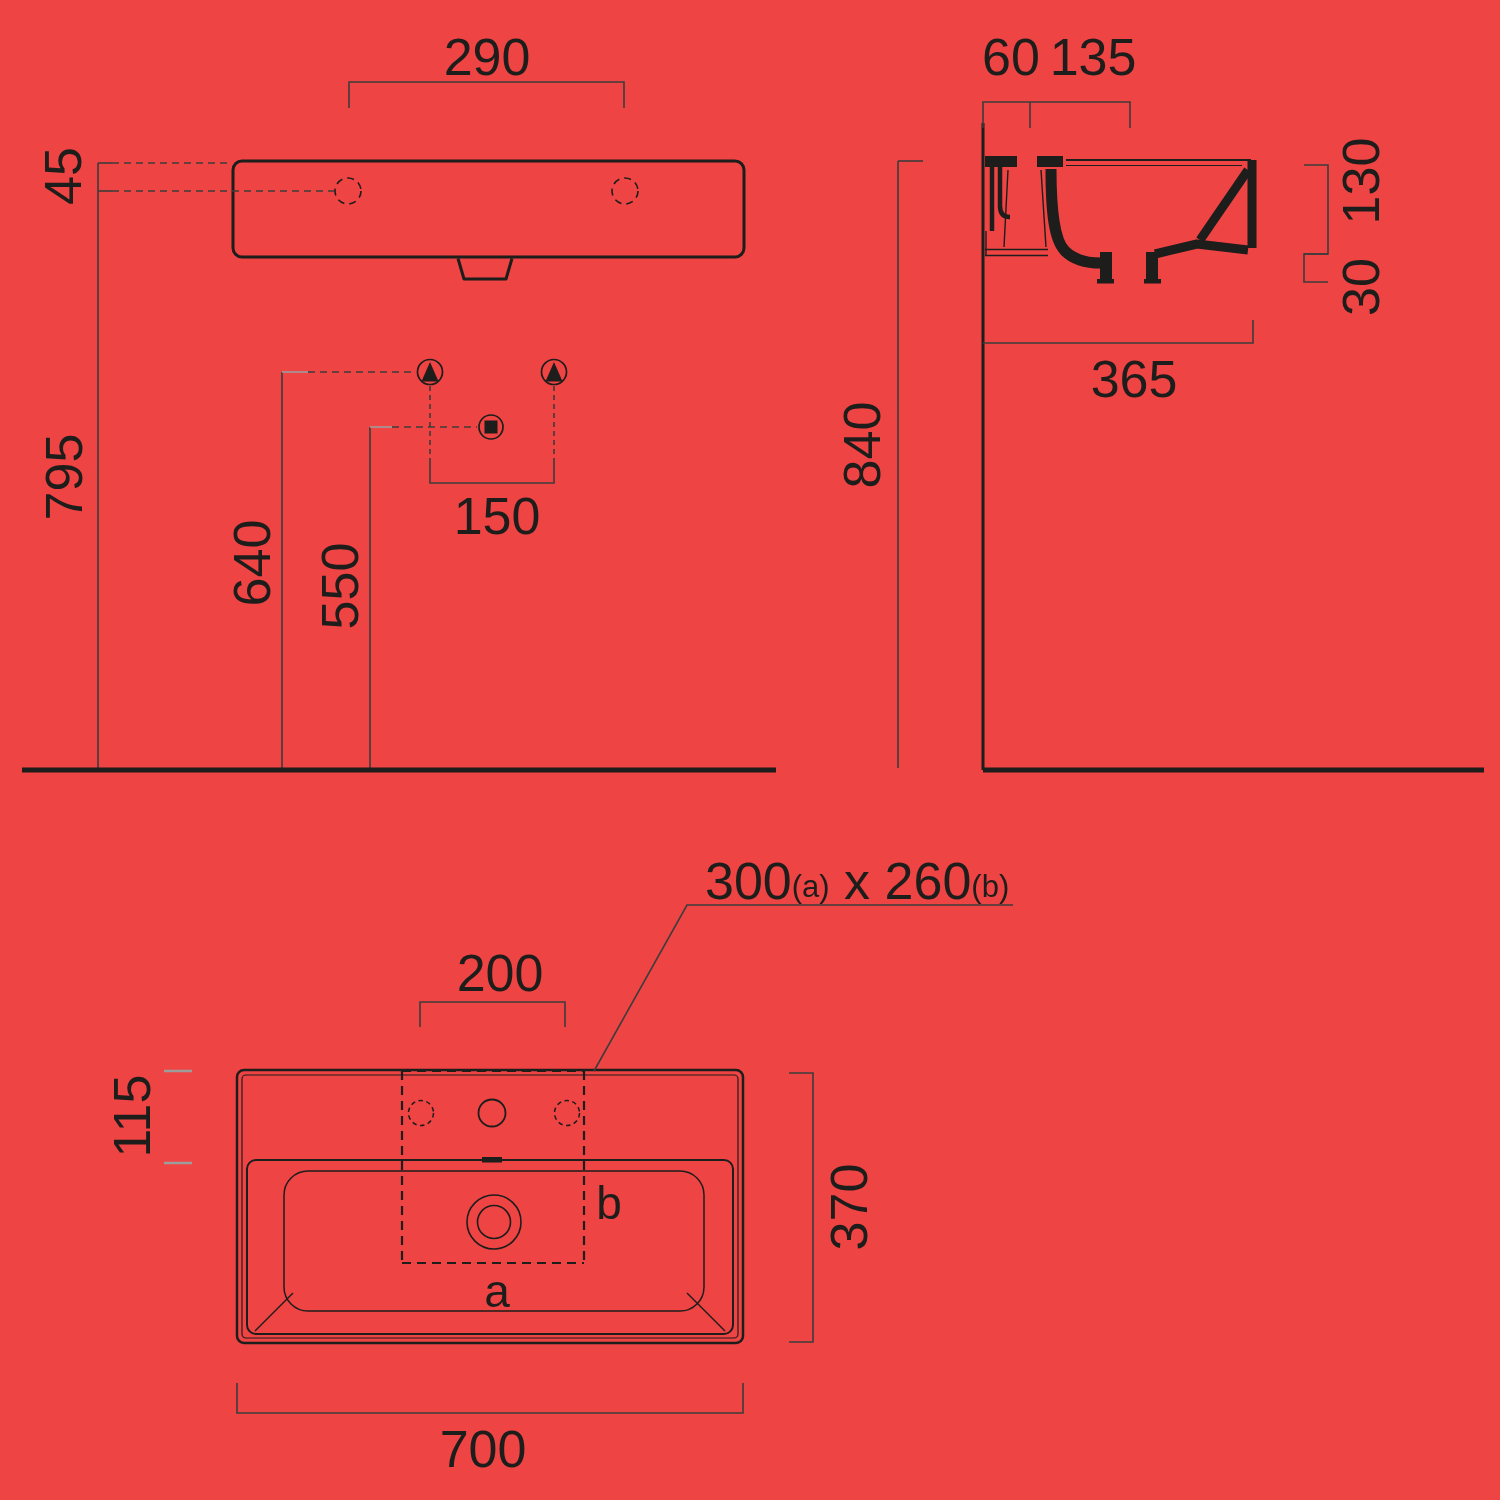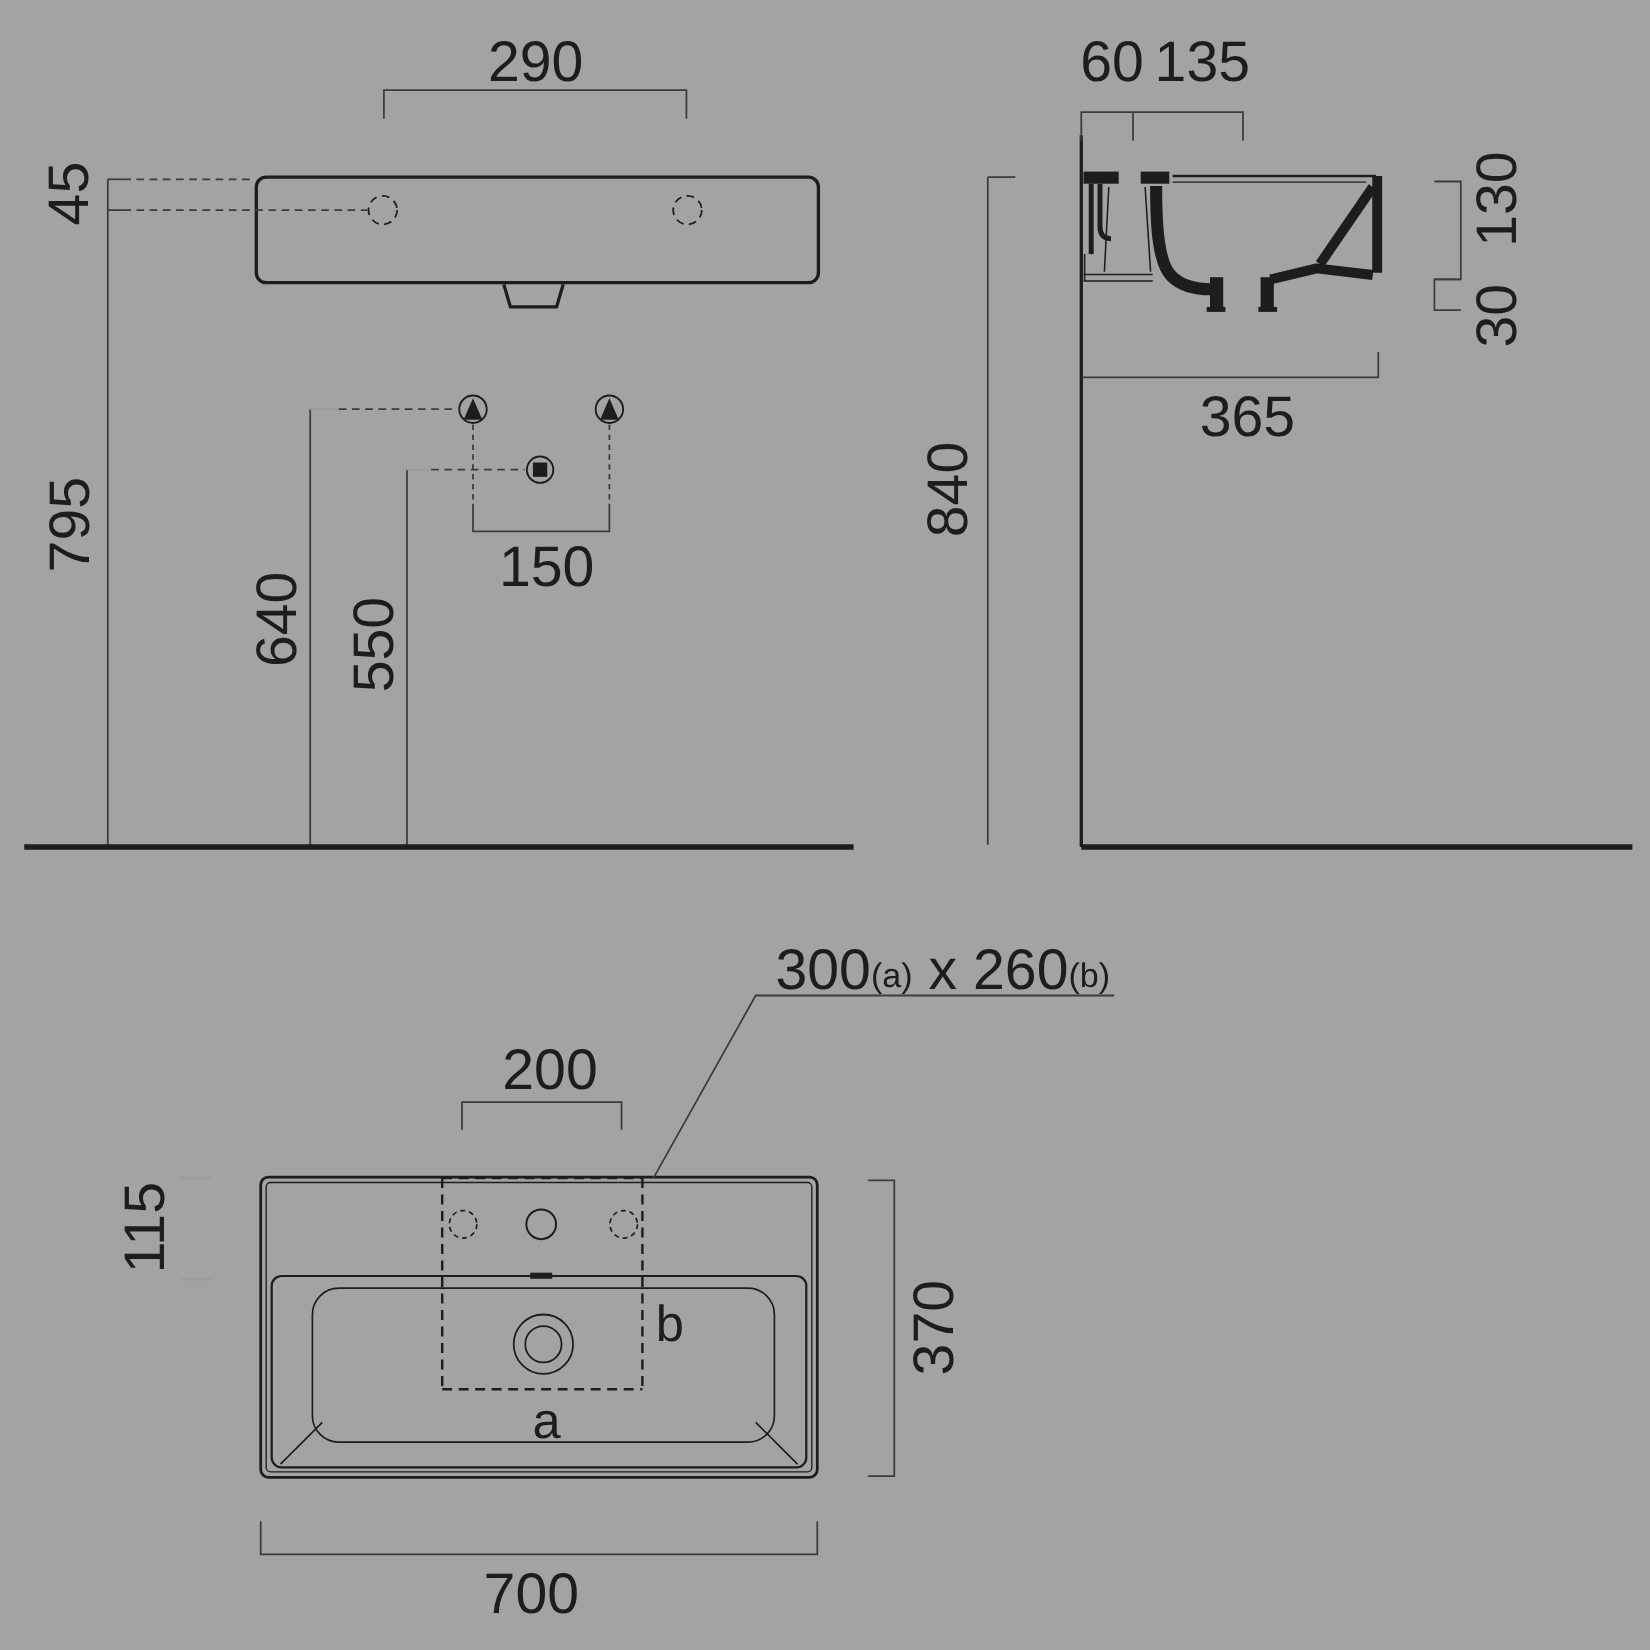--- a/index.html
+++ b/index.html
@@ -1,16 +1,16 @@
 <!DOCTYPE html>
 <html><head>
 <meta charset="utf-8">
 <style>
   html,body{margin:0;padding:0;background:#ffffff;}
-  .canvas{width:1500px;height:1500px;background:#a3a3a3;position:relative;overflow:hidden;}
+  .canvas{width:1500px;height:1500px;background:#ef4444;position:relative;overflow:hidden;}
   svg{display:block;}
   svg text{font-family:"Liberation Sans","DejaVu Sans",sans-serif;fill:#1d1d1b;}
   .dim-num{font-size:52px;}
   .dim-small{font-size:31px;}
   .zone-label{font-size:46px;}
   .outline{stroke:#1d1d1b;fill:none;}
   .dimline{stroke:#3c3c3b;fill:none;stroke-width:1.6;}
   .grayline{stroke:#9d9d9c;fill:none;}
   .dash{stroke-dasharray:7 5;}
   .blackfill{fill:#1d1d1b;stroke:none;}

